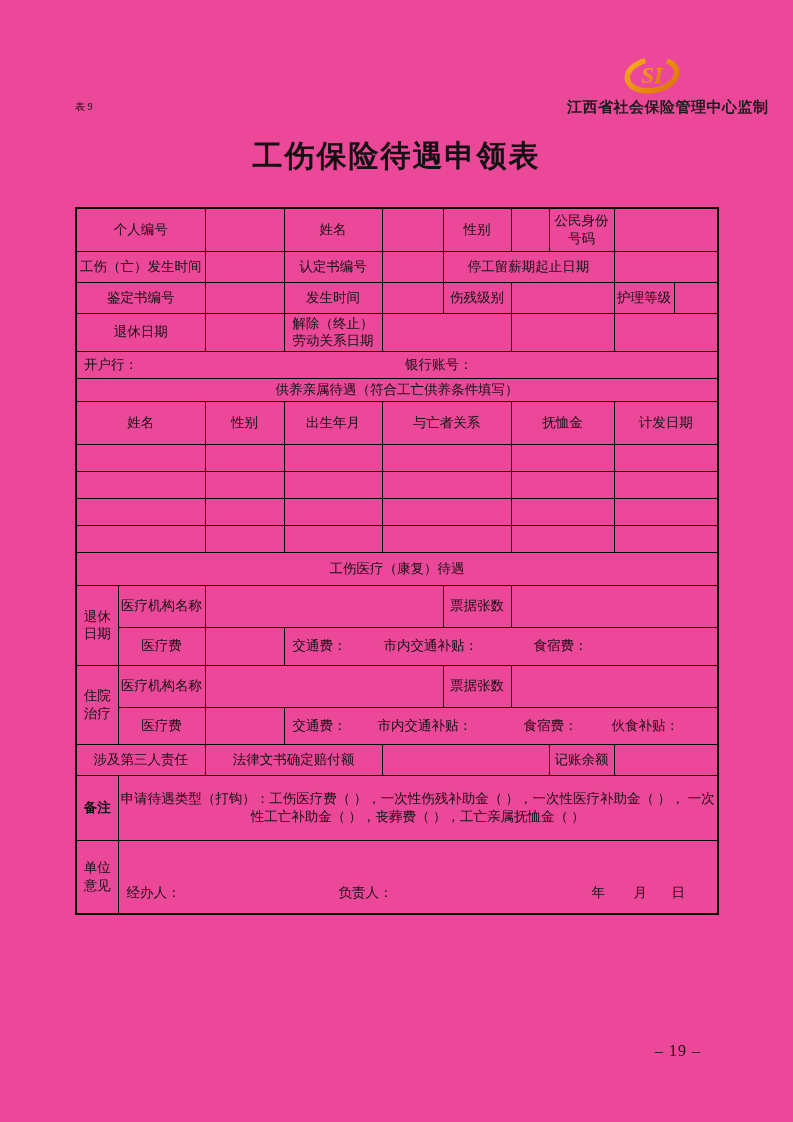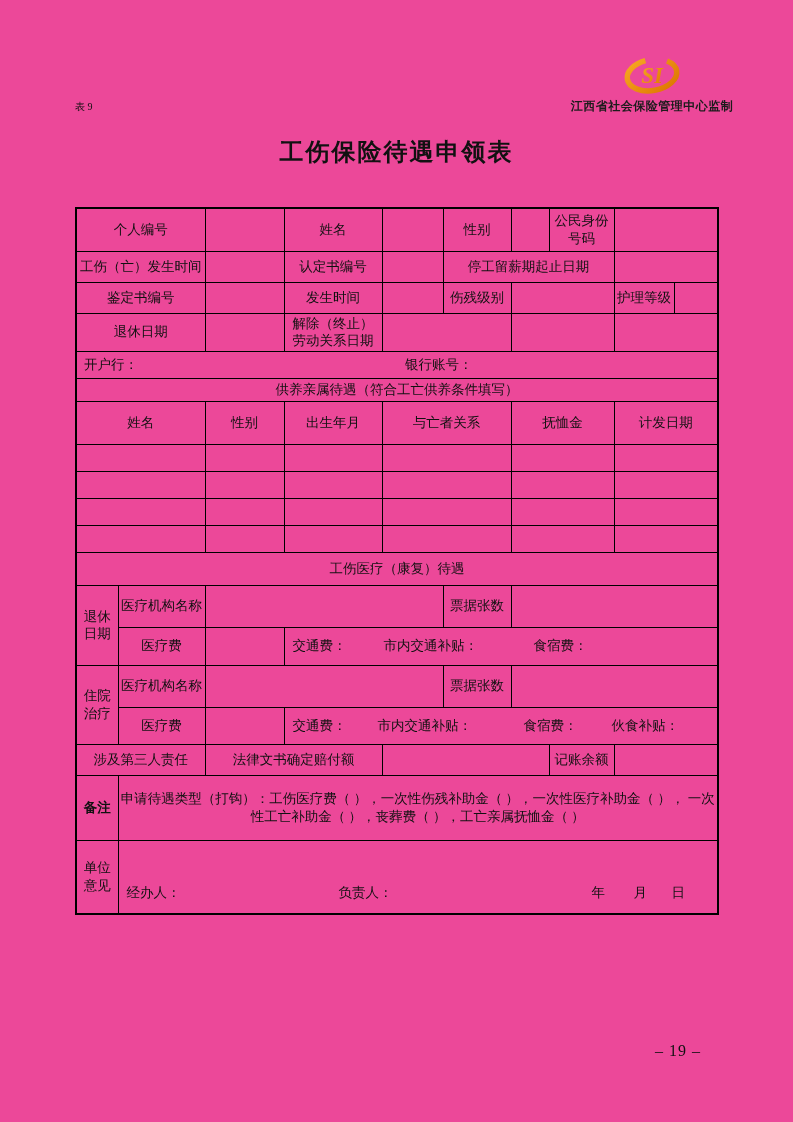--- a/index.html
+++ b/index.html
@@ -9,25 +9,25 @@
     width: 793px; height: 1122px;
     margin: 0 auto;
     background: #ec4899;
     font-family: "Liberation Serif", "DejaVu Serif", serif;
     color: #111;
   }
 
   
   .masthead { position: absolute; top: 54px; right: 56px; width: 170px; text-align: center; }
   .masthead .logo { display: block; margin: 0 auto 2px auto; }
-  .masthead .issuer { font-size: 12px; font-weight: bold; color: #1c1c1c; letter-spacing: 0.5px; white-space: nowrap; }
+  .masthead .issuer { font-size: 15px; font-weight: bold; color: #1c1c1c; letter-spacing: 0.5px; white-space: nowrap; }
 
   .sheet-label { position: absolute; left: 75px; top: 100px; font-size: 10px; }
   .doc-title { position: absolute; left: 0; top: 136px; width: 100%; text-align: center;
-               font-size: 24px; font-weight: bold; letter-spacing: 2px; margin: 0; }
+               font-size: 30px; font-weight: bold; letter-spacing: 2px; margin: 0; }
 
   .meta-row { position: absolute; left: 75px; top: 177px; width: 642px; height: 20px; font-size: 14.5px; }
   .meta-row .m-left { position: absolute; left: 0; top: 0; }
   .meta-row .m-mid  { position: absolute; left: 368px; top: 0; }
   .meta-row .m-right{ position: absolute; left: 533px; top: 0; }
 
   
   table.form-table {
     position: absolute; left: 75px; top: 207px;
     width: 642px; border-collapse: collapse; table-layout: fixed;

